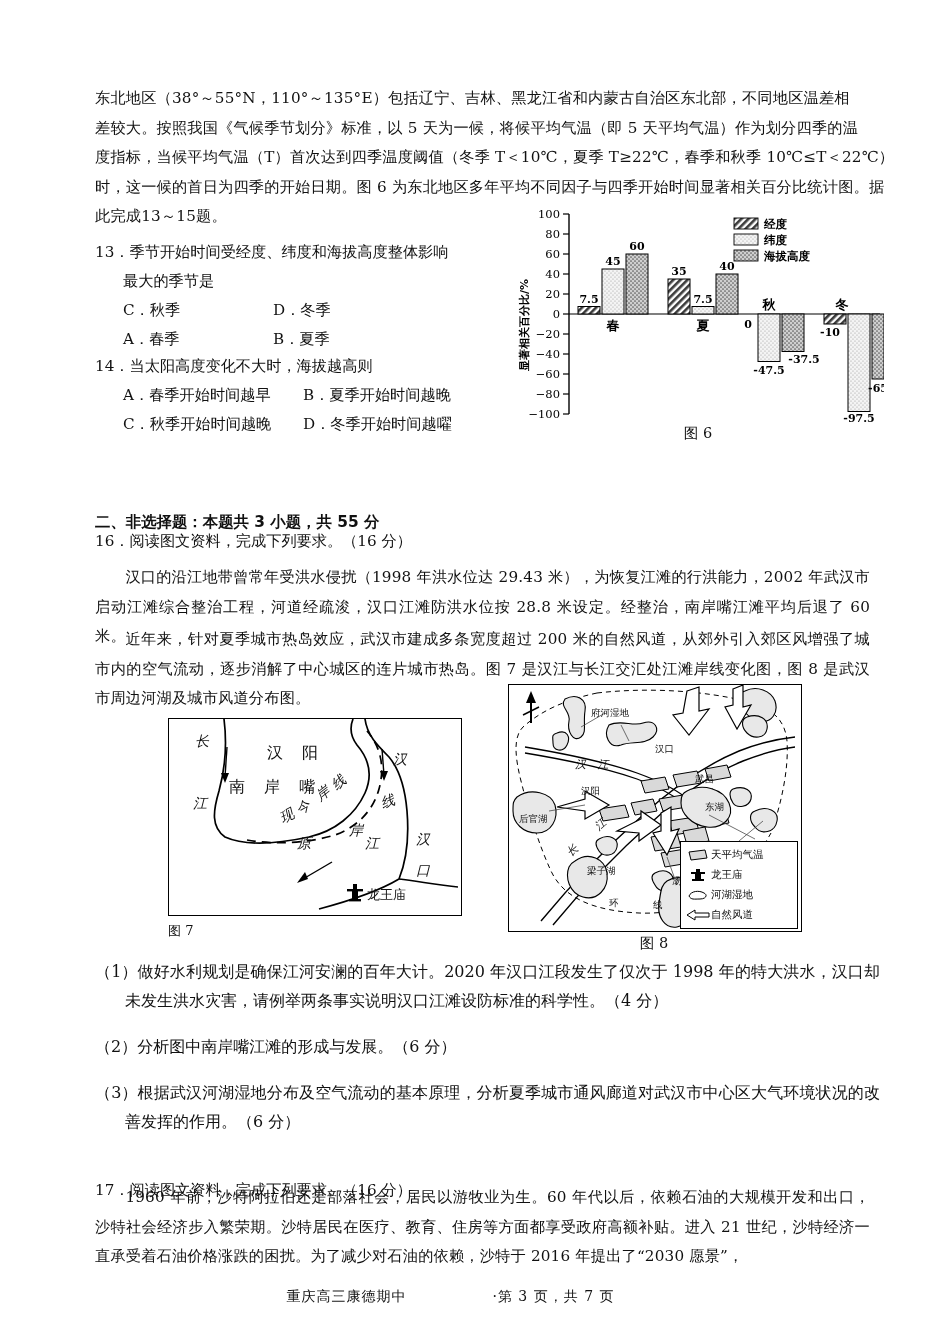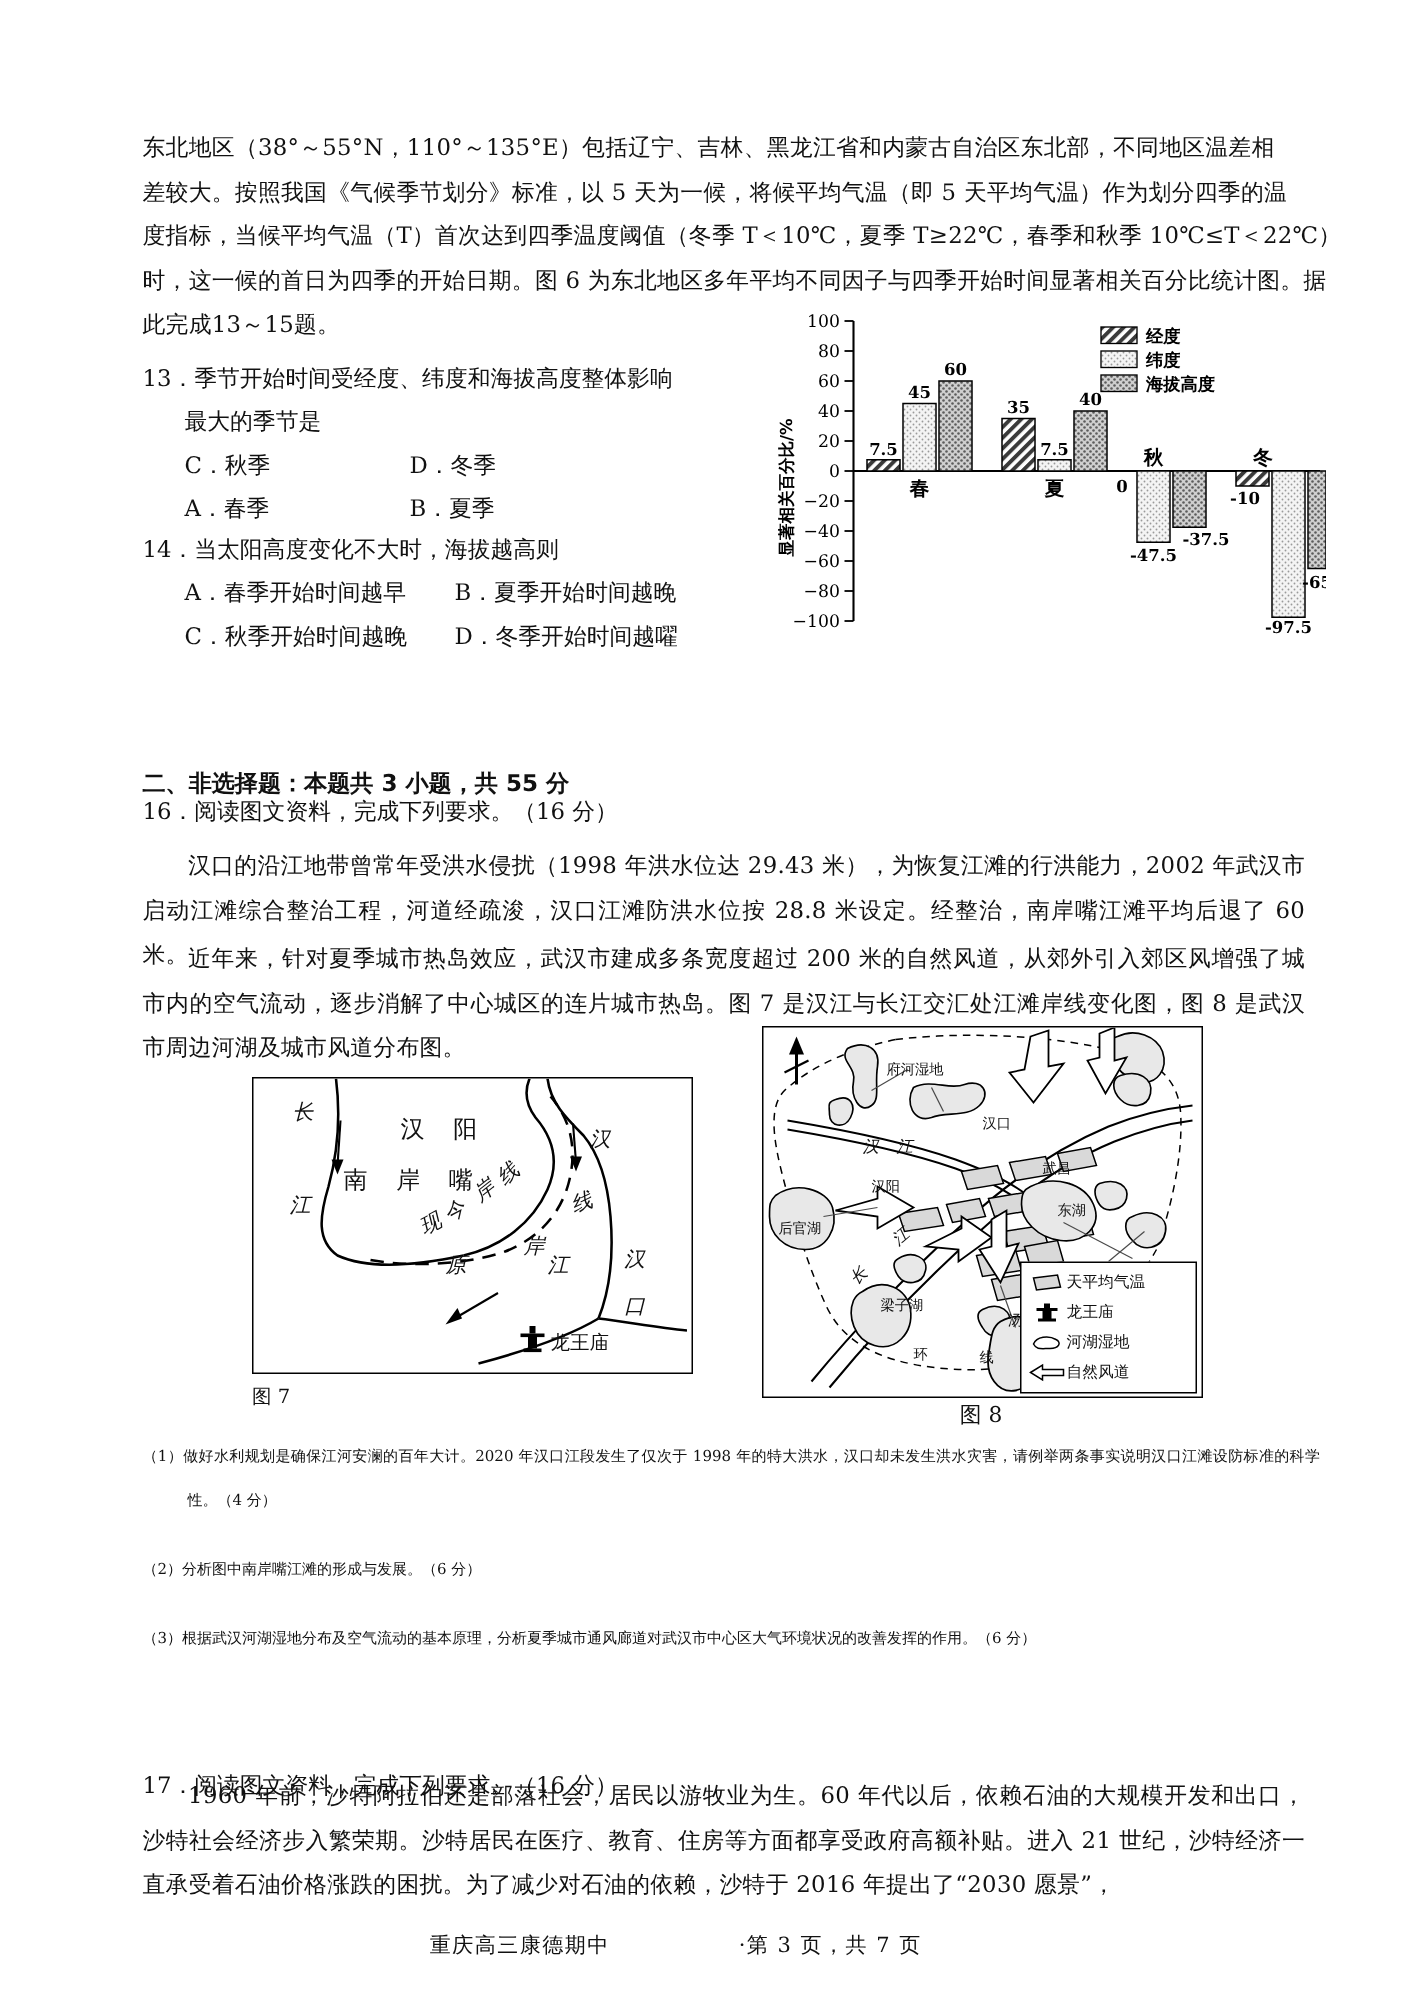--- a/index.html
+++ b/index.html
@@ -58,21 +58,21 @@
     margin-top: 14px;
   }
 
   
   #q16-lead { position: absolute; left: 95px; top: 531px; font-size: 15.2px; }
   #q16-p1 { position: absolute; left: 95px; top: 563px; width: 775px; }
   #q16-p2 { position: absolute; left: 95px; top: 625px; width: 775px; }
 
   #q16-sub { position: absolute; left: 95px; top: 957px; width: 785px; }
   #q16-sub .sub {
-    font-size: 10px; line-height: 29px;
+    font-size: 16px; line-height: 29px;
     padding-left: 30px; text-indent: -30px;
     margin-bottom: 17px;
     text-align: justify;
   }
 
   
   #q17-lead { position: absolute; left: 95px; top: 1152px; font-size: 15.2px; margin-top: 28px; }
   #q17-p1 { position: absolute; left: 95px; top: 1183px; width: 775px; }
 
   
@@ -270,20 +270,21 @@
 
       <g>
         <rect x="222" y="12" width="24" height="11" fill="url(#pat-hatch)" stroke="#000" stroke-width="0.9"></rect>
         <text class="legend-text" x="252" y="22" fill="#000">经度</text>
         <rect x="222" y="28" width="24" height="11" fill="url(#pat-lightdot)" stroke="#000" stroke-width="0.9"></rect>
         <text class="legend-text" x="252" y="38" fill="#000">纬度</text>
         <rect x="222" y="44" width="24" height="11" fill="url(#pat-meddot)" stroke="#000" stroke-width="0.9"></rect>
         <text class="legend-text" x="252" y="54" fill="#000">海拔高度</text>
       </g>
     </svg>
+    <div id="chart-caption">图 6</div>
   </div>
 
   <div class="q-block" id="q13">
     <div class="q-stem">
       <span class="q-num">13．</span><span>季节开始时间受经度、纬度和海拔高度整体影响</span>
     </div>
     <div class="q-stem" style="padding-left:28px">最大的季节是</div>
     <div class="opt-row" style="padding-left:28px">
       <span class="opt opt-c">C．秋季</span><span class="opt">D．冬季</span>
     </div>

